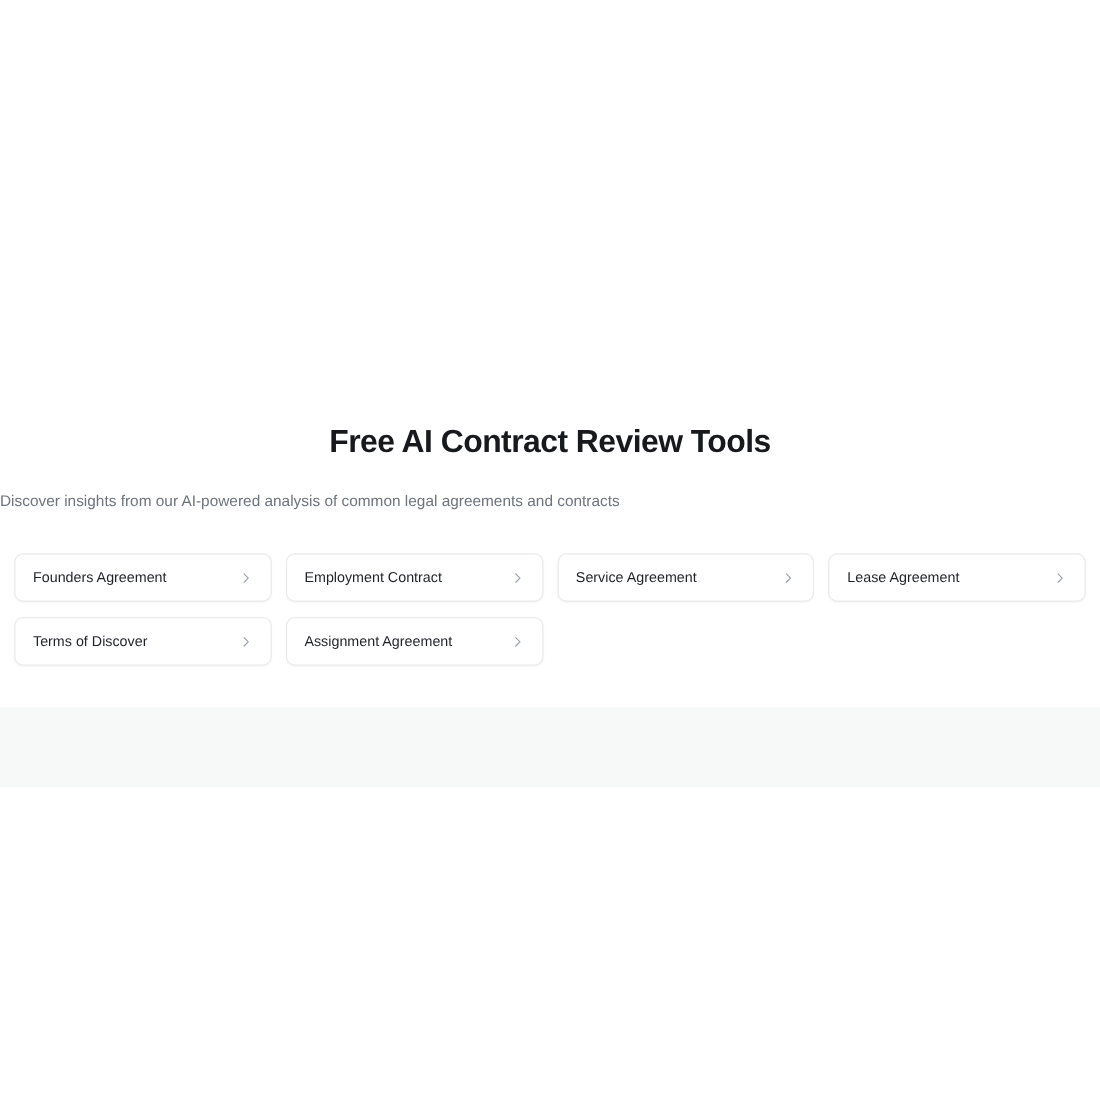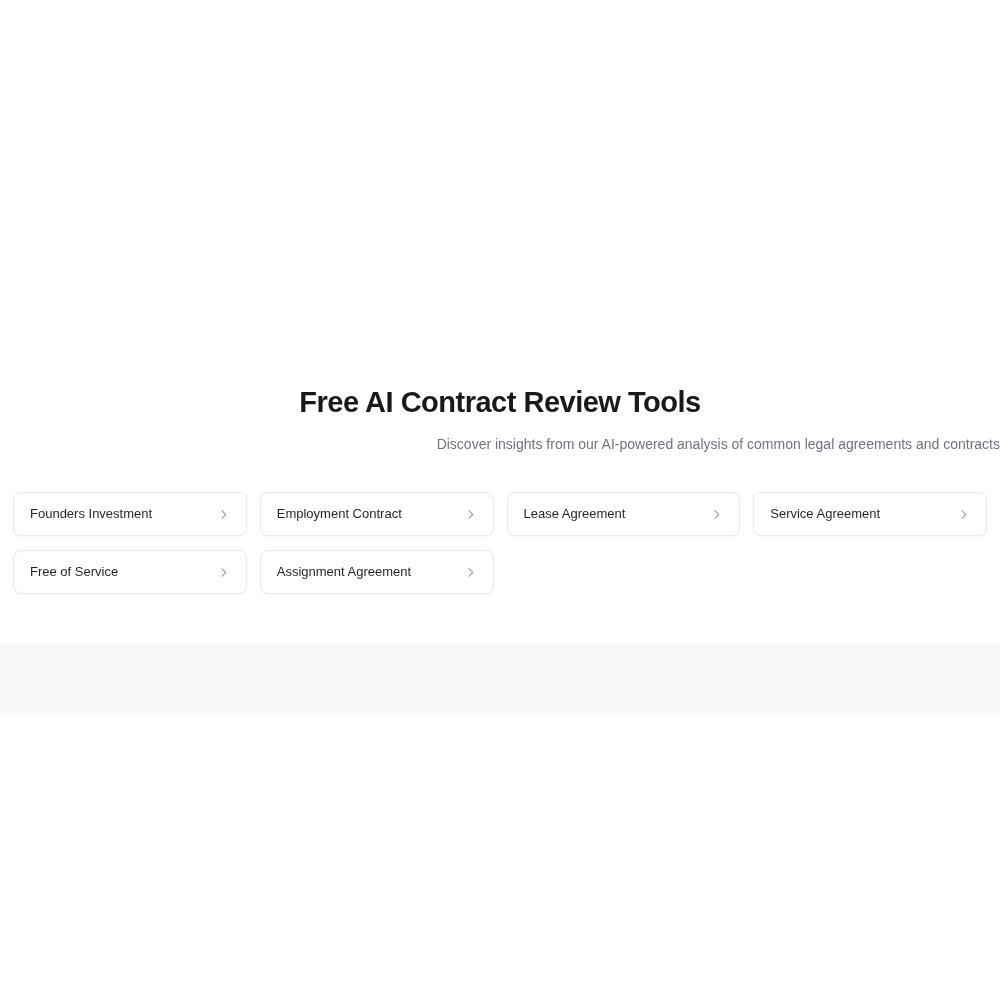--- a/index.html
+++ b/index.html
@@ -20,22 +20,22 @@
   .title {
     margin: 0;
     text-align: center;
     font-size: 29px;
     line-height: 36px;
     font-weight: 700;
     letter-spacing: -0.5px;
     color: var(--heading, #17191c);
   }
   .subtitle {
-    margin: 14px 0 0 0;
-    text-align: right;
+    margin: 25px 0 0 0;
+    text-align: left;
     font-size: 14px;
     line-height: 20px;
     font-weight: 400;
     color: var(--subtitle, #6e747d);
   }
   .grid {
     margin: 38px 13px 0 13px;
     display: grid;
     grid-template-columns: repeat(4, 1fr);
     gap: 14px 13px;
@@ -77,58 +77,58 @@
 </style>
 </head>
 <body>
 
 <div class="page">
   <section class="tools-section">
     <h1 class="title">Free AI Contract Review Tools</h1>
     <p class="subtitle">Discover insights from our AI-powered analysis of common legal agreements and contracts</p>
     <div class="grid">
   <a class="card" href="#">
-    <span class="card-label">Founders Investment</span>
+    <span class="card-label">Founders Agreement</span>
     <span class="chevron">
       <svg width="13" height="13" viewBox="0 0 24 24" fill="none" stroke="currentColor" stroke-width="2" stroke-linecap="round" stroke-linejoin="round">
         <polyline points="9 5 16 12 9 19"></polyline>
       </svg>
     </span>
   </a>
 
   <a class="card" href="#">
     <span class="card-label">Employment Contract</span>
     <span class="chevron">
       <svg width="13" height="13" viewBox="0 0 24 24" fill="none" stroke="currentColor" stroke-width="2" stroke-linecap="round" stroke-linejoin="round">
         <polyline points="9 5 16 12 9 19"></polyline>
       </svg>
     </span>
   </a>
 
   <a class="card" href="#">
-    <span class="card-label">Lease Agreement</span>
+    <span class="card-label">Service Agreement</span>
     <span class="chevron">
       <svg width="13" height="13" viewBox="0 0 24 24" fill="none" stroke="currentColor" stroke-width="2" stroke-linecap="round" stroke-linejoin="round">
         <polyline points="9 5 16 12 9 19"></polyline>
       </svg>
     </span>
   </a>
 
   <a class="card" href="#">
-    <span class="card-label">Service Agreement</span>
+    <span class="card-label">Lease Agreement</span>
     <span class="chevron">
       <svg width="13" height="13" viewBox="0 0 24 24" fill="none" stroke="currentColor" stroke-width="2" stroke-linecap="round" stroke-linejoin="round">
         <polyline points="9 5 16 12 9 19"></polyline>
       </svg>
     </span>
   </a>
 
 
   <a class="card" href="#">
-    <span class="card-label">Free of Service</span>
+    <span class="card-label">Terms of Discover</span>
     <span class="chevron">
       <svg width="13" height="13" viewBox="0 0 24 24" fill="none" stroke="currentColor" stroke-width="2" stroke-linecap="round" stroke-linejoin="round">
         <polyline points="9 5 16 12 9 19"></polyline>
       </svg>
     </span>
   </a>
 
 
   <a class="card" href="#">
     <span class="card-label">Assignment Agreement</span>

